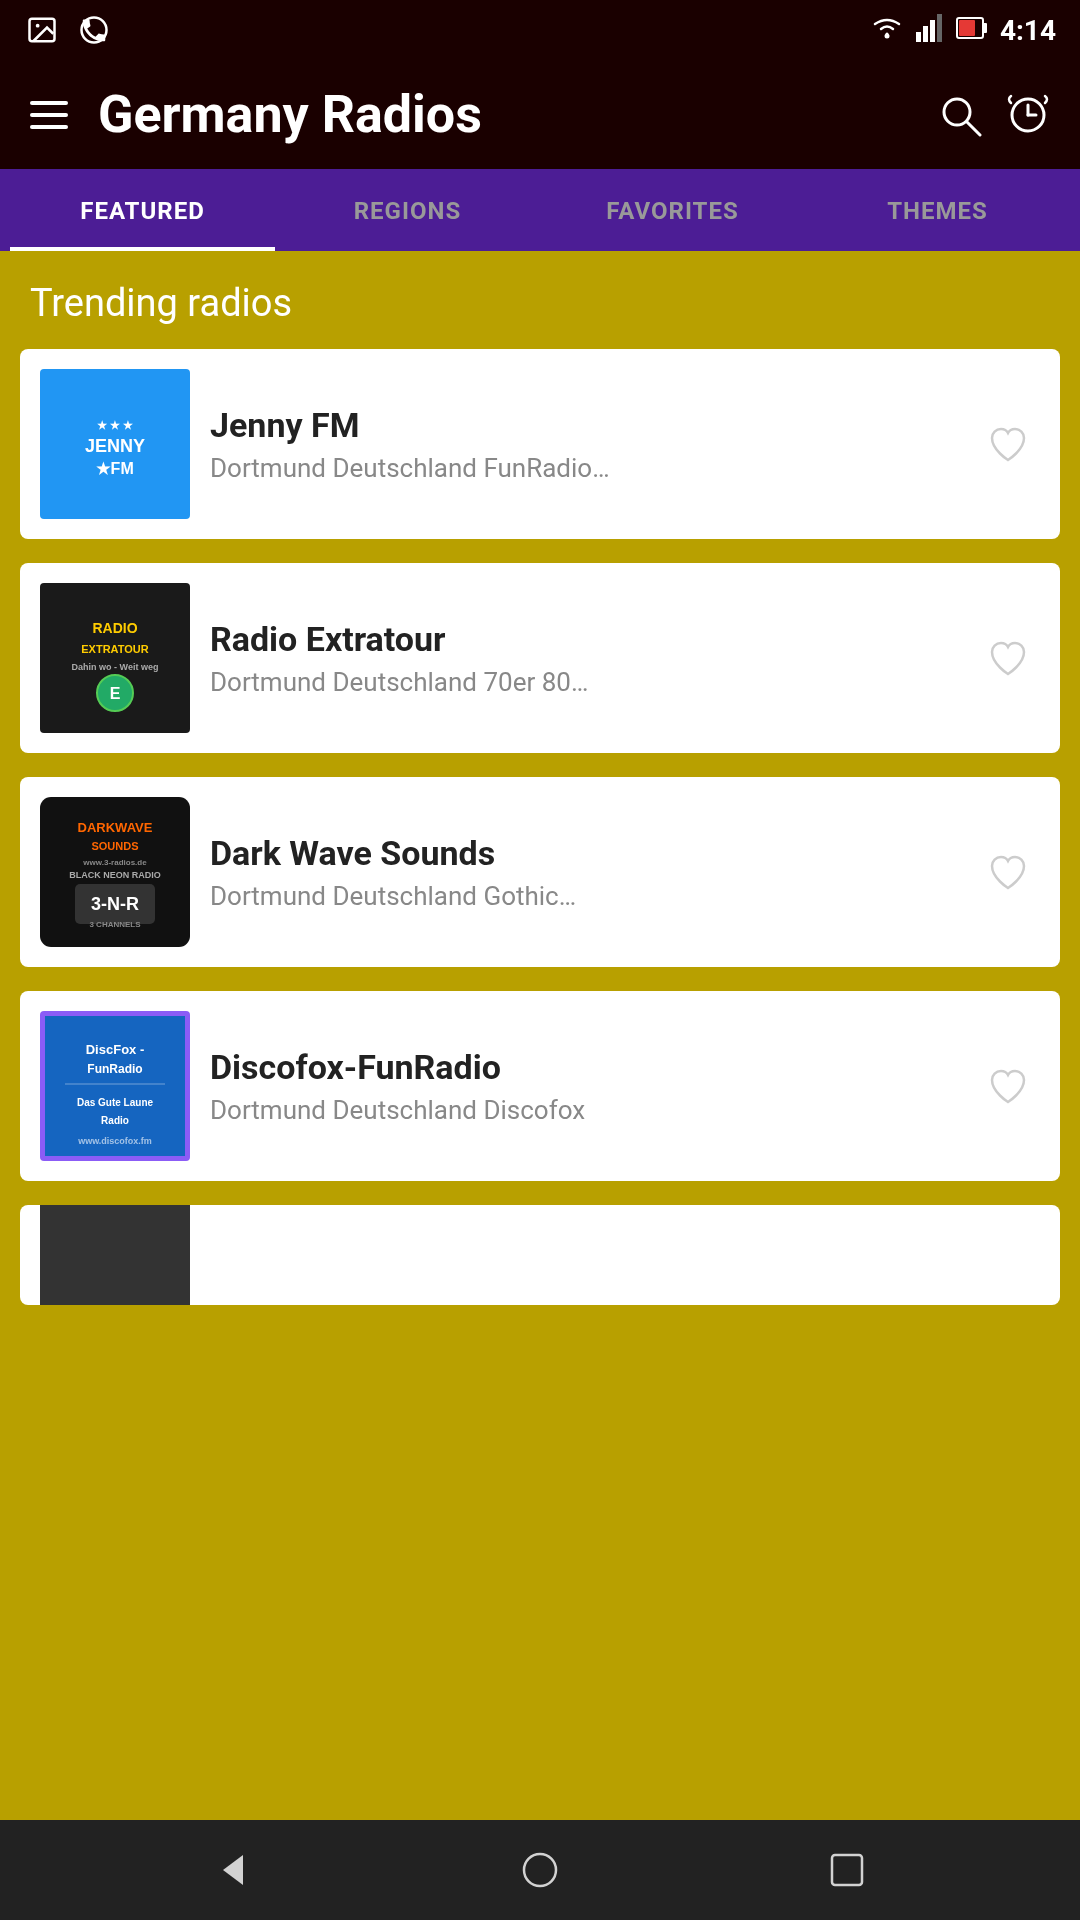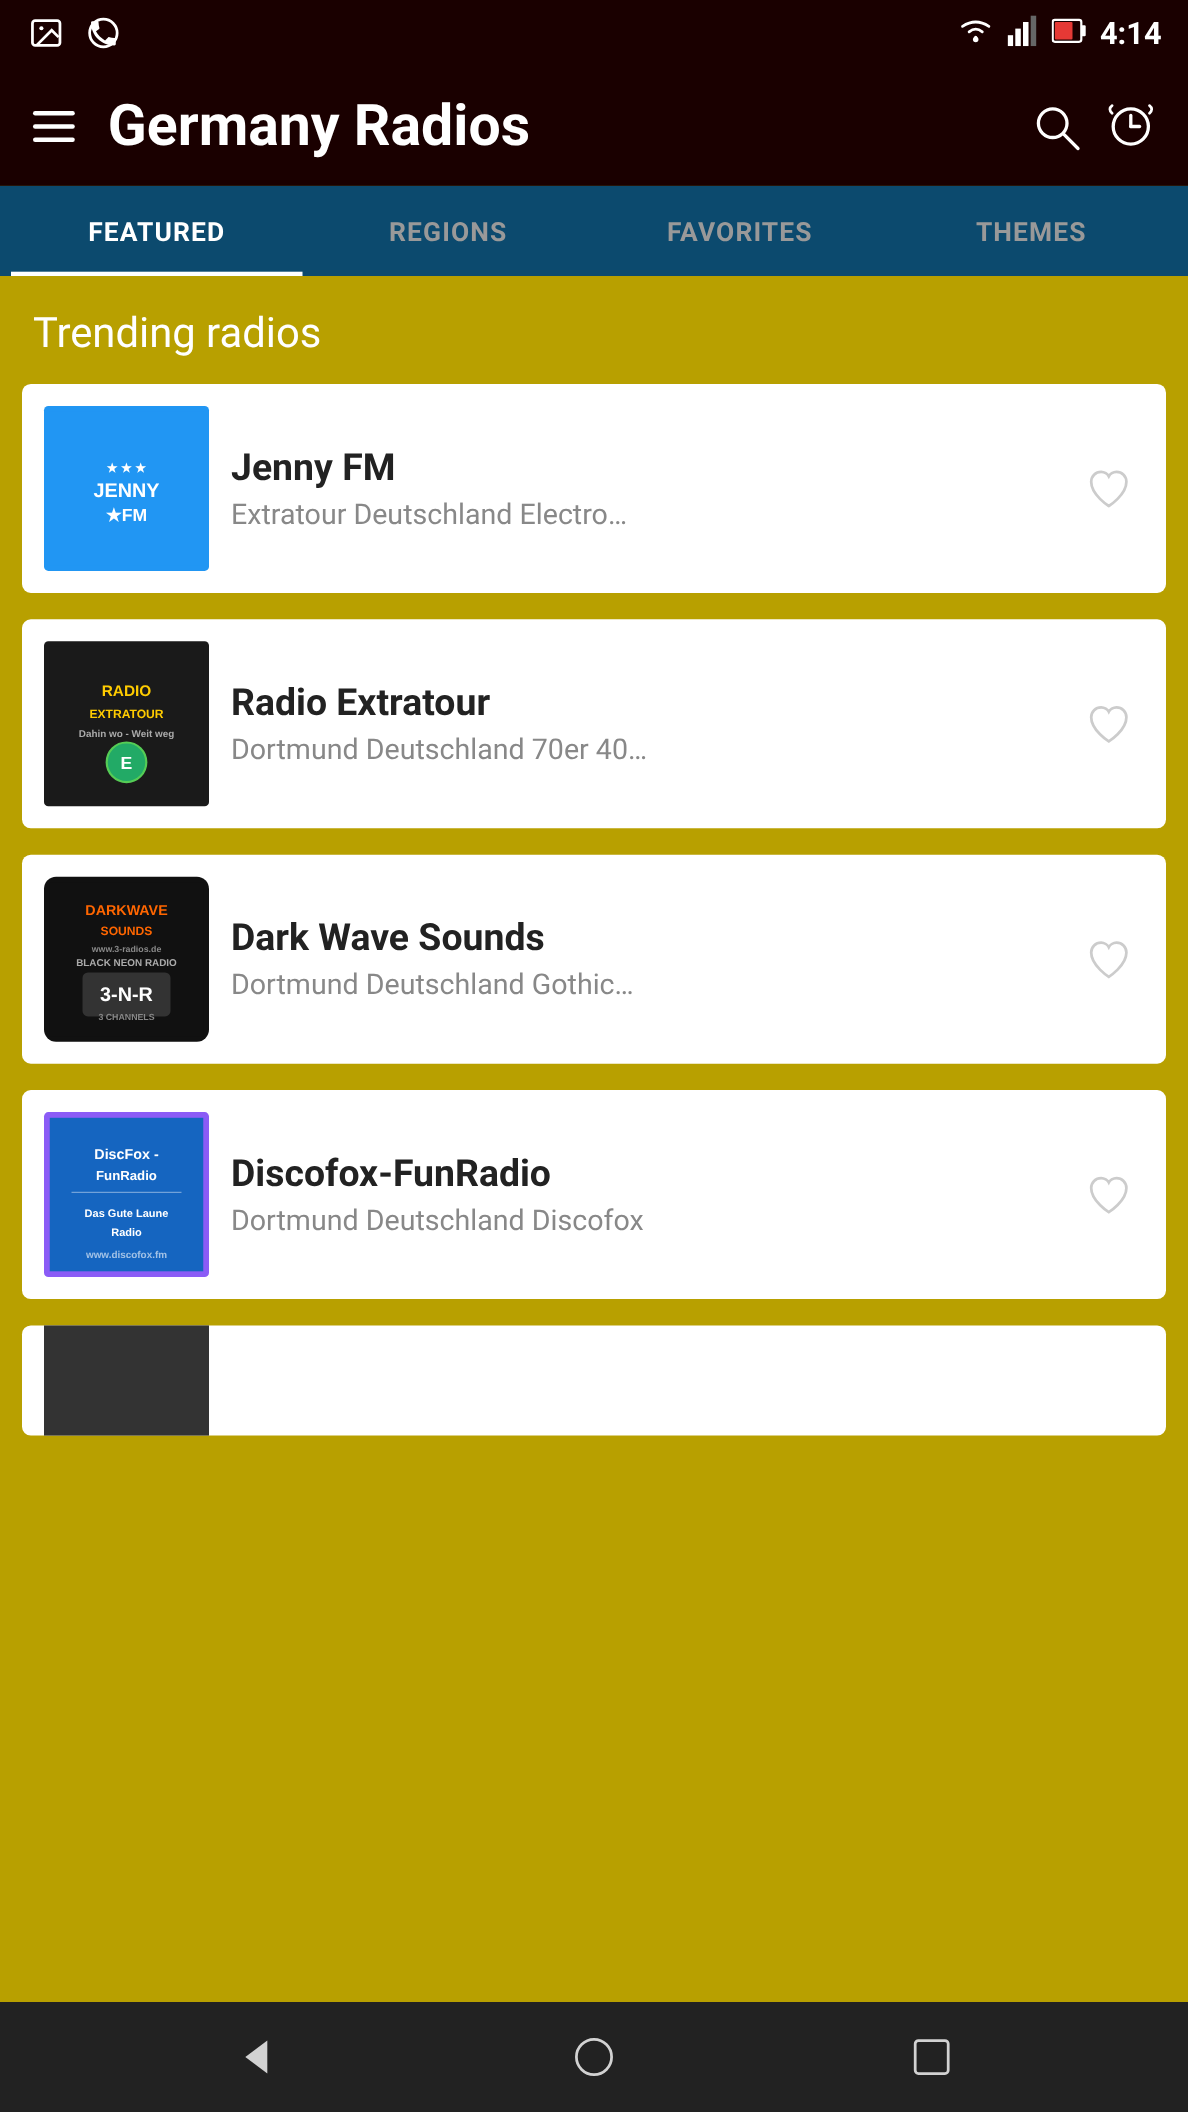--- a/index.html
+++ b/index.html
@@ -85,21 +85,21 @@
       color: white;
       font-size: 42px;
       cursor: pointer;
       display: flex;
       align-items: center;
       justify-content: center;
     }
 
     
     .tabs-bar {
-      background: #0c4a6e;
+      background: #4c1d95;
       display: flex;
       padding: 0 10px;
     }
     .tab {
       flex: 1;
       text-align: center;
       padding: 28px 10px 22px;
       font-size: 24px;
       font-weight: bold;
       color: #999;
@@ -312,21 +312,21 @@
       <svg width="140" height="140" viewBox="0 0 140 140">
         <rect width="140" height="140" fill="#2196f3"></rect>
 
         <text x="70" y="55" text-anchor="middle" fill="white" font-size="11" font-weight="bold" font-family="Arial">★ ★ ★</text>
         <text x="70" y="78" text-anchor="middle" fill="white" font-size="18" font-weight="bold" font-family="Arial">JENNY</text>
         <text x="70" y="100" text-anchor="middle" fill="white" font-size="16" font-family="Arial">★FM</text>
       </svg>
     </div>
     <div class="radio-info">
       <div class="radio-name">Jenny FM</div>
-      <div class="radio-desc">Extratour Deutschland Electro…</div>
+      <div class="radio-desc">Dortmund Deutschland FunRadio…</div>
     </div>
     <div class="heart-icon">
       <svg width="44" height="44" viewBox="0 0 44 44" fill="none">
         <path d="M22 38 C22 38 6 28 6 16 C6 11 10 7 15 7 C18 7 21 9 22 11 C23 9 26 7 29 7 C34 7 38 11 38 16 C38 28 22 38 22 38Z" stroke="#ccc" stroke-width="2.5" fill="none"></path>
       </svg>
     </div>
   </div>
 
   <div class="radio-card">
     <div class="radio-thumbnail thumb-extratour">
@@ -334,21 +334,21 @@
         <rect width="140" height="140" fill="#1a1a1a"></rect>
         <text x="70" y="45" text-anchor="middle" fill="#ffcc00" font-size="14" font-weight="bold" font-family="Arial">RADIO</text>
         <text x="70" y="65" text-anchor="middle" fill="#ffcc00" font-size="11" font-weight="bold" font-family="Arial">EXTRATOUR</text>
         <text x="70" y="82" text-anchor="middle" fill="#aaa" font-size="9" font-family="Arial">Dahin wo - Weit weg</text>
         <circle cx="70" cy="105" r="18" fill="#2a6" stroke="#5c5" stroke-width="2"></circle>
         <text x="70" y="111" text-anchor="middle" fill="white" font-size="16" font-weight="bold" font-family="Arial">E</text>
       </svg>
     </div>
     <div class="radio-info">
       <div class="radio-name">Radio Extratour</div>
-      <div class="radio-desc">Dortmund Deutschland 70er 40…</div>
+      <div class="radio-desc">Dortmund Deutschland 70er 80…</div>
     </div>
     <div class="heart-icon">
       <svg width="44" height="44" viewBox="0 0 44 44" fill="none">
         <path d="M22 38 C22 38 6 28 6 16 C6 11 10 7 15 7 C18 7 21 9 22 11 C23 9 26 7 29 7 C34 7 38 11 38 16 C38 28 22 38 22 38Z" stroke="#ccc" stroke-width="2.5" fill="none"></path>
       </svg>
     </div>
   </div>
 
   <div class="radio-card">
     <div class="radio-thumbnail thumb-darkwave">

